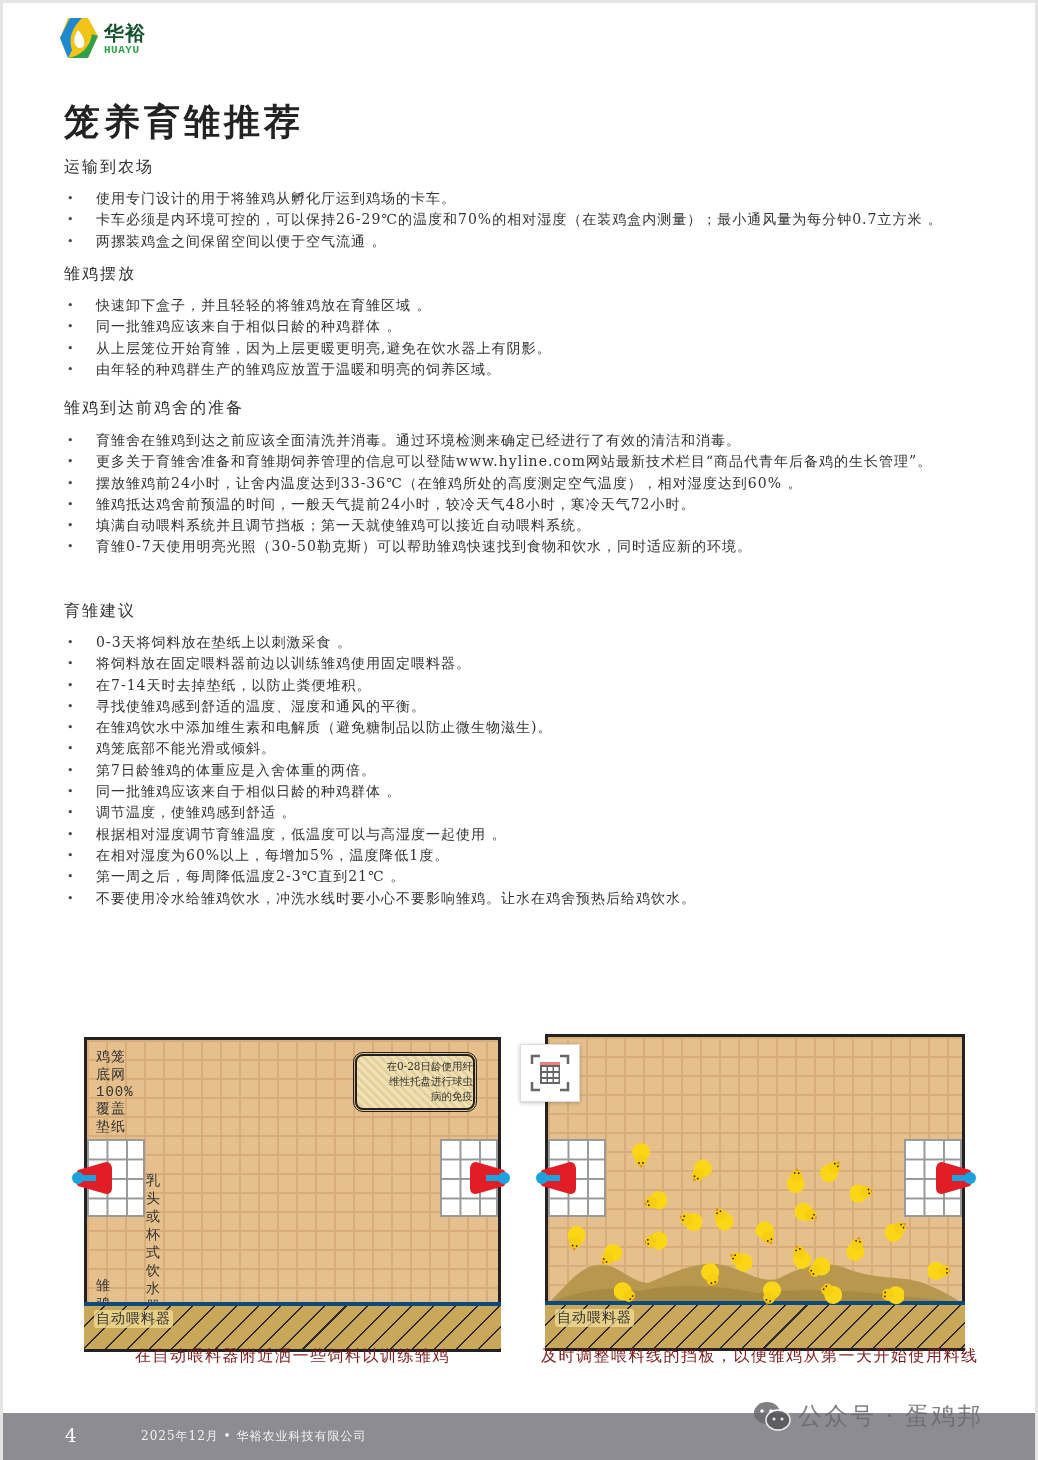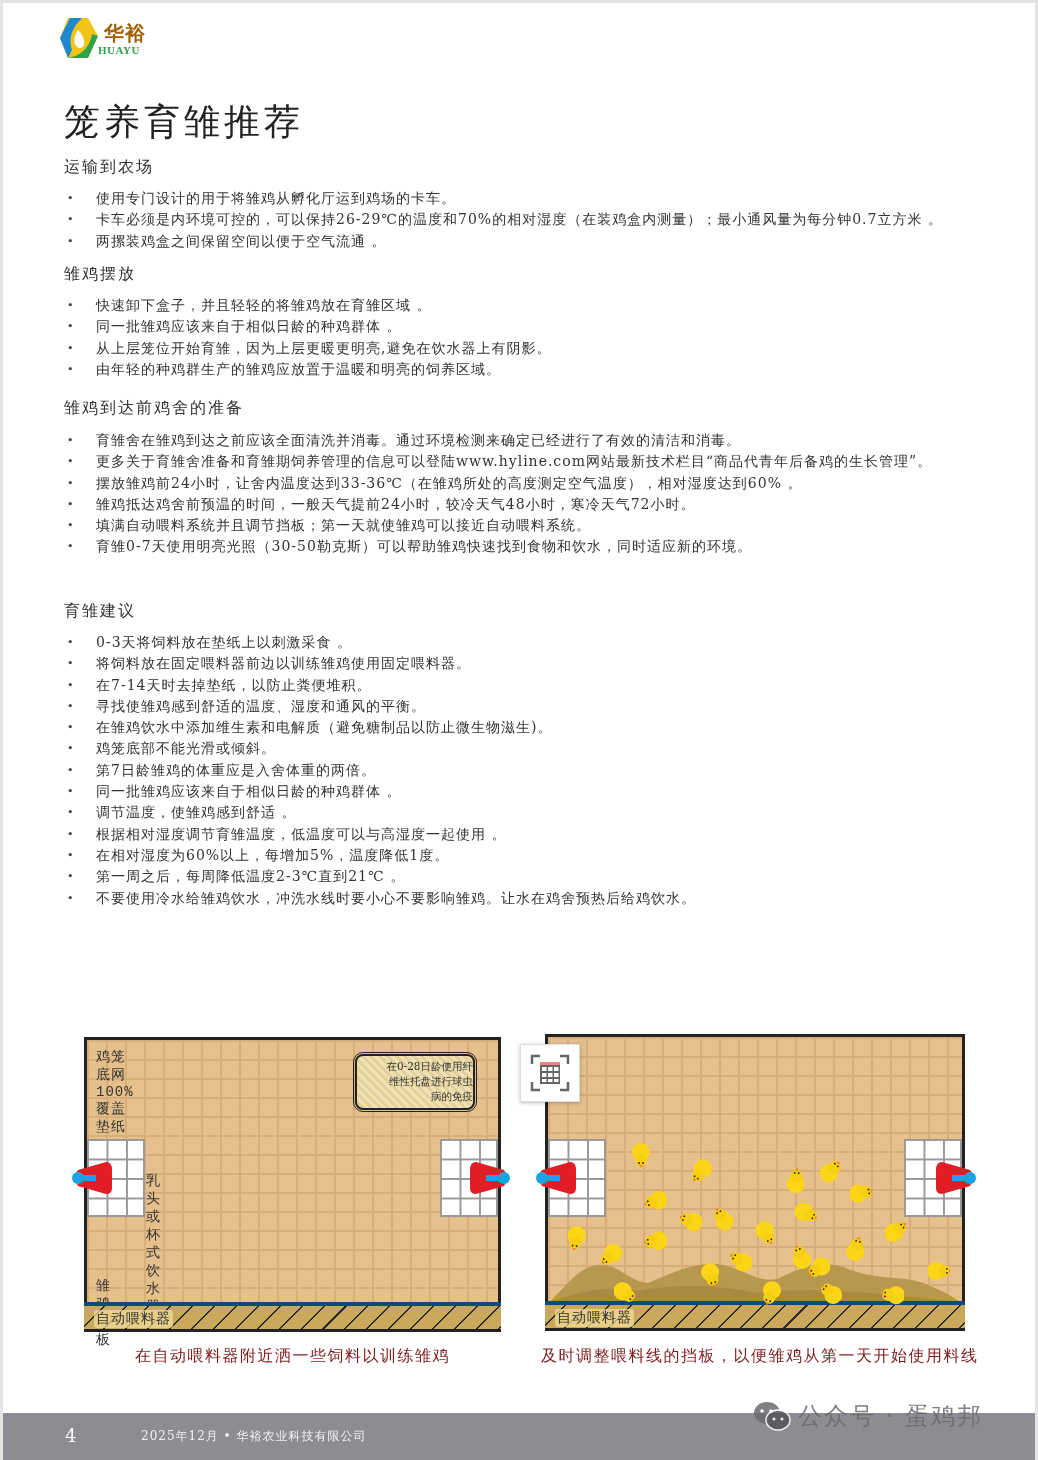--- a/index.html
+++ b/index.html
@@ -1,34 +1,34 @@
 <!DOCTYPE html>
 <html><head>
 <meta charset="utf-8">
 <style>
   * { box-sizing: border-box; margin: 0; padding: 0; }
   html, body { width: 1038px; height: 1460px; background: #e4e4e4; overflow: hidden; }
   body { font-family: "DejaVu Serif", "Liberation Serif", serif; color: #333; position: relative; }
   .page { position: absolute; left: 3px; top: 3px; width: 1032px; height: 1457px; background: #fff; }
   .logo { position: absolute; left: 58px; top: 16px; width: 100px; height: 46px; }
-  .logo-text-cn { position: absolute; left: 46px; top: 4px; font-family: "DejaVu Sans", sans-serif; font-weight: bold; font-size: 20px; color: #a16207; letter-spacing: 1px; text-align: right; }
-  .logo-text-en { position: absolute; left: 40px; top: 28px; font-family: Liberation Serif, serif; font-weight: bold; font-size: 11px; color: #2ea24b; letter-spacing: 0.5px; }
-  .title { position: absolute; left: 64px; top: 98px; font-size: 36px; color: #222; letter-spacing: 4px; font-weight: normal; }
+  .logo-text-cn { position: absolute; left: 46px; top: 4px; font-family: "DejaVu Sans", sans-serif; font-weight: bold; font-size: 20px; color: #14532d; letter-spacing: 1px; text-align: right; }
+  .logo-text-en { position: absolute; left: 46px; top: 28px; font-family: Liberation Mono, monospace; font-weight: bold; font-size: 11px; color: #2ea24b; letter-spacing: 0.5px; }
+  .title { position: absolute; left: 64px; top: 98px; font-size: 36px; color: #222; letter-spacing: 4px; font-weight: bold; }
   .section-h { position: absolute; left: 64px; font-size: 16px; color: #333; letter-spacing: 2px; }
   .bullets { position: absolute; left: 64px; list-style: none; }
   .bullets li { position: relative; height: 21.3px; line-height: 21.3px; font-size: 14px; color: #333; padding-left: 32px; white-space: nowrap; letter-spacing: 1px; }
   .bullets li::before { content: "•"; position: absolute; left: 3px; top: 0; font-size: 11px; color: #444; }
 
   .fig { position: absolute; }
   .cage { position: absolute; background-color: #e6c08c;
     background-image:
       linear-gradient(#d8ad78 2px, transparent 2px),
       linear-gradient(90deg, #d8ad78 2px, transparent 2px);
     background-size: 19px 19px; border: 3px solid #222; border-bottom: none; }
-  .feeder { position: absolute; height: 30px;
+  .feeder { position: absolute; height: 50px;
     background: repeating-linear-gradient(135deg, #c9a85c 0 14px, #2a2a2a 14px 15.5px), #b8974e;
     border-top: 4px solid #0b4a7a; border-bottom: 3px solid #222; }
   .feeder-label { position: absolute; left: 10px; top: 4px; font-size: 14px; color: #333; background: rgba(240,220,150,0.75); padding: 0 2px; border-radius: 3px; letter-spacing: 1px; }
   .grid-white { position: absolute; width: 58px; height: 78px; background: #fff;
     background-image: linear-gradient(#999 2px, transparent 2px), linear-gradient(90deg, #999 2px, transparent 2px);
     background-size: 19.5px 19.5px; border-right: 2px solid #999; border-bottom: 2px solid #999; }
   .drinker { position: absolute; width: 46px; height: 36px; }
   .cage-label { position: absolute; font-size: 14px; color: #333; letter-spacing: 1px; }
   .note-box { position: absolute; width: 120px; height: 56px; border: 2px solid #222; border-radius: 8px; outline: 1px solid #222; outline-offset: 1px;
     background: repeating-linear-gradient(45deg, #efe0b5 0 3px, #e4d09a 3px 6px); font-size: 10.5px; color: #333; text-align: right; line-height: 15px; padding-top: 3px; }

